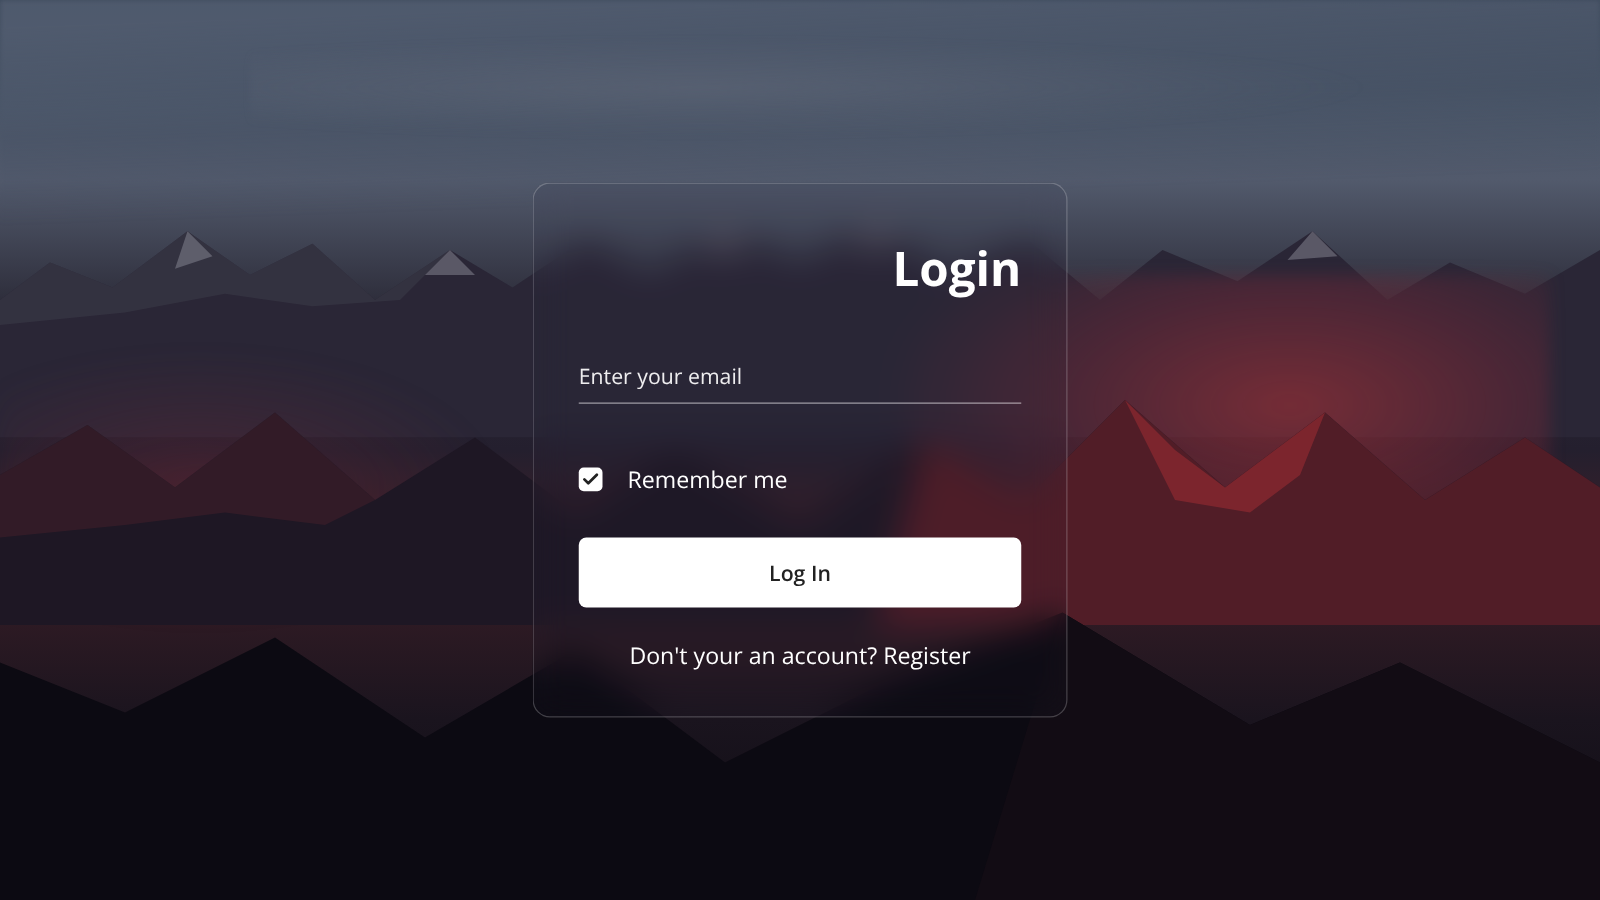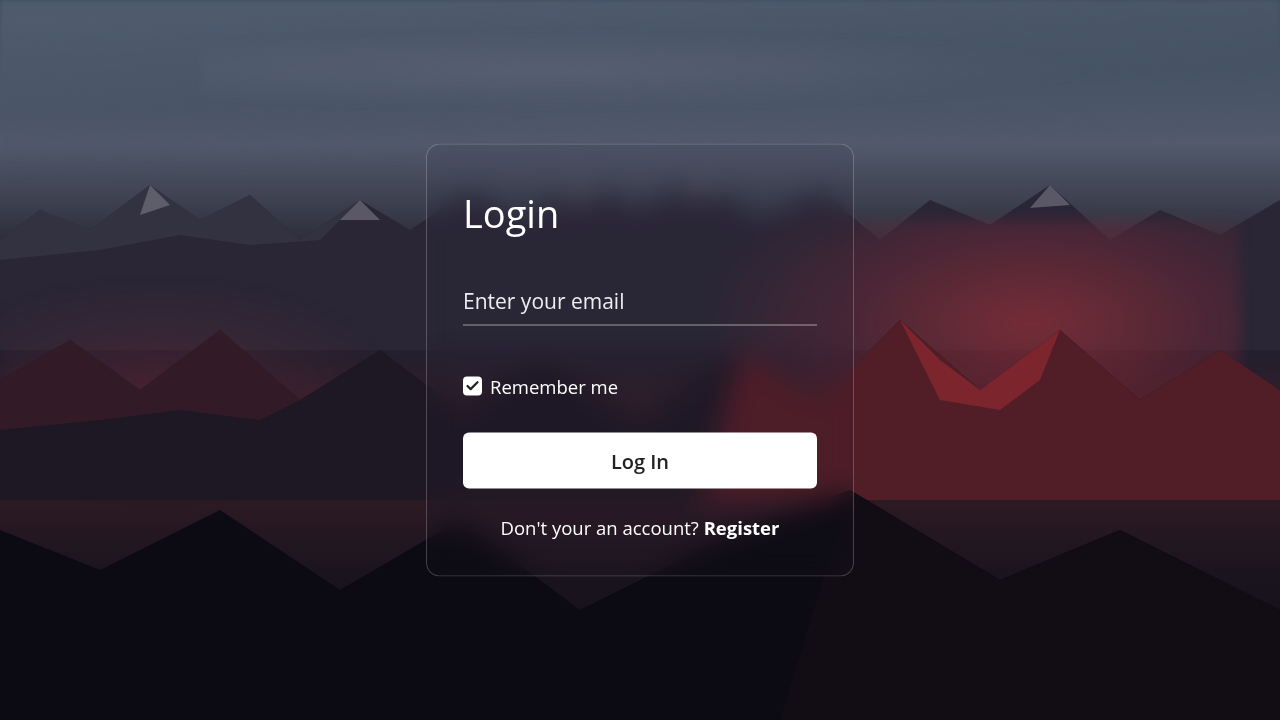--- a/index.html
+++ b/index.html
@@ -36,41 +36,41 @@
     .card {
       position:absolute; left:50%; top:50%; transform:translate(-50%,-50%);
       width:428px; padding:42px 36px 36px;
       border-radius:14px;
       border:1px solid rgba(255,255,255,.22);
       background:rgba(40,40,60,.08);
       backdrop-filter:blur(14px);
       -webkit-backdrop-filter:blur(14px);
       color:#fff;
     }
-    .title { text-align:left; font-size:38px; font-weight:400; margin-bottom:40px; }
+    .title { text-align:right; font-size:38px; font-weight:700; margin-bottom:40px; }
     .field { position:relative; margin-bottom:48px; }
     .field input {
       width:100%; background:transparent; border:none;
       border-bottom:1px solid rgba(255,255,255,.55);
-      color:#fff; font-size:21px; padding:8px 0 10px; outline:none;
+      color:#fff; font-size:17px; padding:8px 0 10px; outline:none;
       font-family:inherit;
     }
     .field input::placeholder { color:rgba(255,255,255,.92); }
     .row { display:flex; justify-content:space-between; align-items:center; margin-bottom:34px; font-size:18.5px; }
-    .remember { display:flex; align-items:center; gap:8px; cursor:pointer; }
+    .remember { display:flex; align-items:center; gap:20px; cursor:pointer; }
     .cb { width:19px; height:19px; border-radius:4px; background:#fff; display:flex; align-items:center; justify-content:center; }
     .cb svg { width:15px; height:15px; }
     .forgot { color:#fff; text-decoration:none; cursor:pointer; }
     .btn {
       width:100%; height:56px; border:none; border-radius:6px;
-      background:#fff; color:#222; font-size:20px; font-weight:600;
+      background:#fff; color:#222; font-size:17px; font-weight:600;
       cursor:pointer; font-family:inherit;
     }
     .reg { text-align:center; margin-top:26px; font-size:18.5px; }
-    .reg a { color:#fff; text-decoration:none; cursor:pointer;font-weight:bold; }
+    .reg a { color:#fff; text-decoration:none; cursor:pointer; }
   </style>
 </head>
 <body>
 
 <div class="bg">
   <div class="cloud1"></div>
   <div class="cloud2"></div>
 
   <div class="ridge ridge1">
     <svg viewBox="0 0 1280 260" preserveAspectRatio="none">

